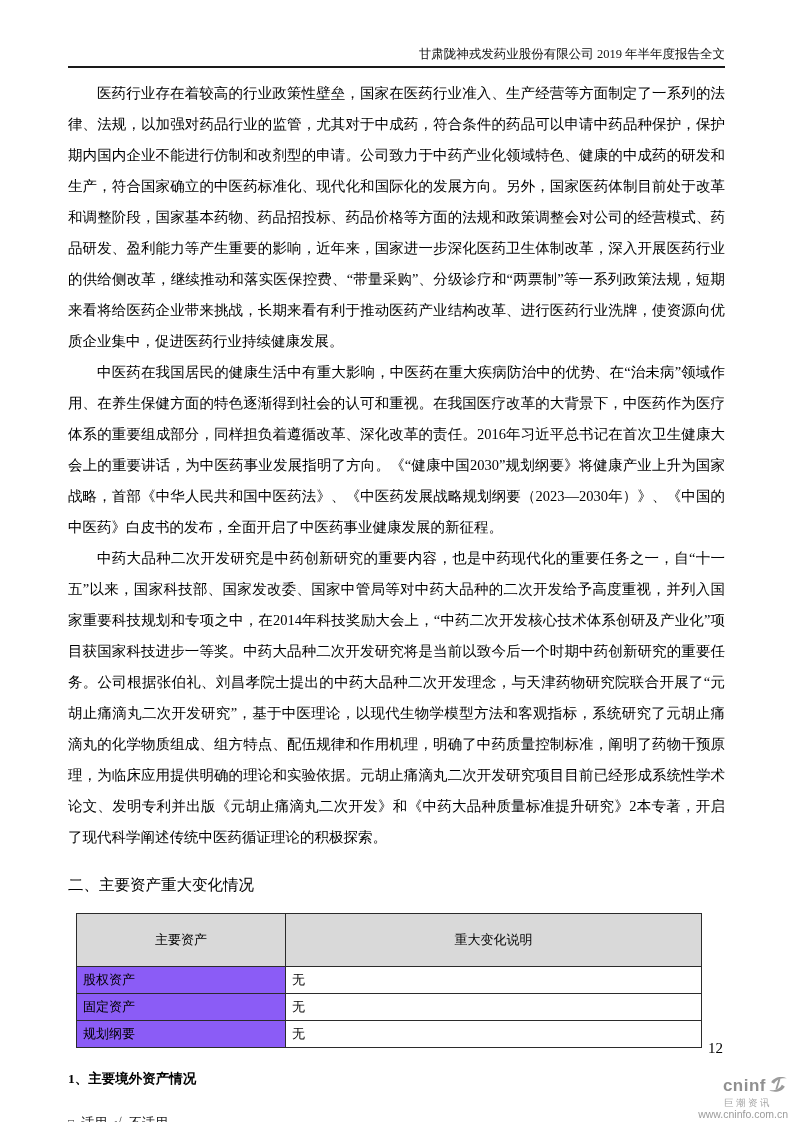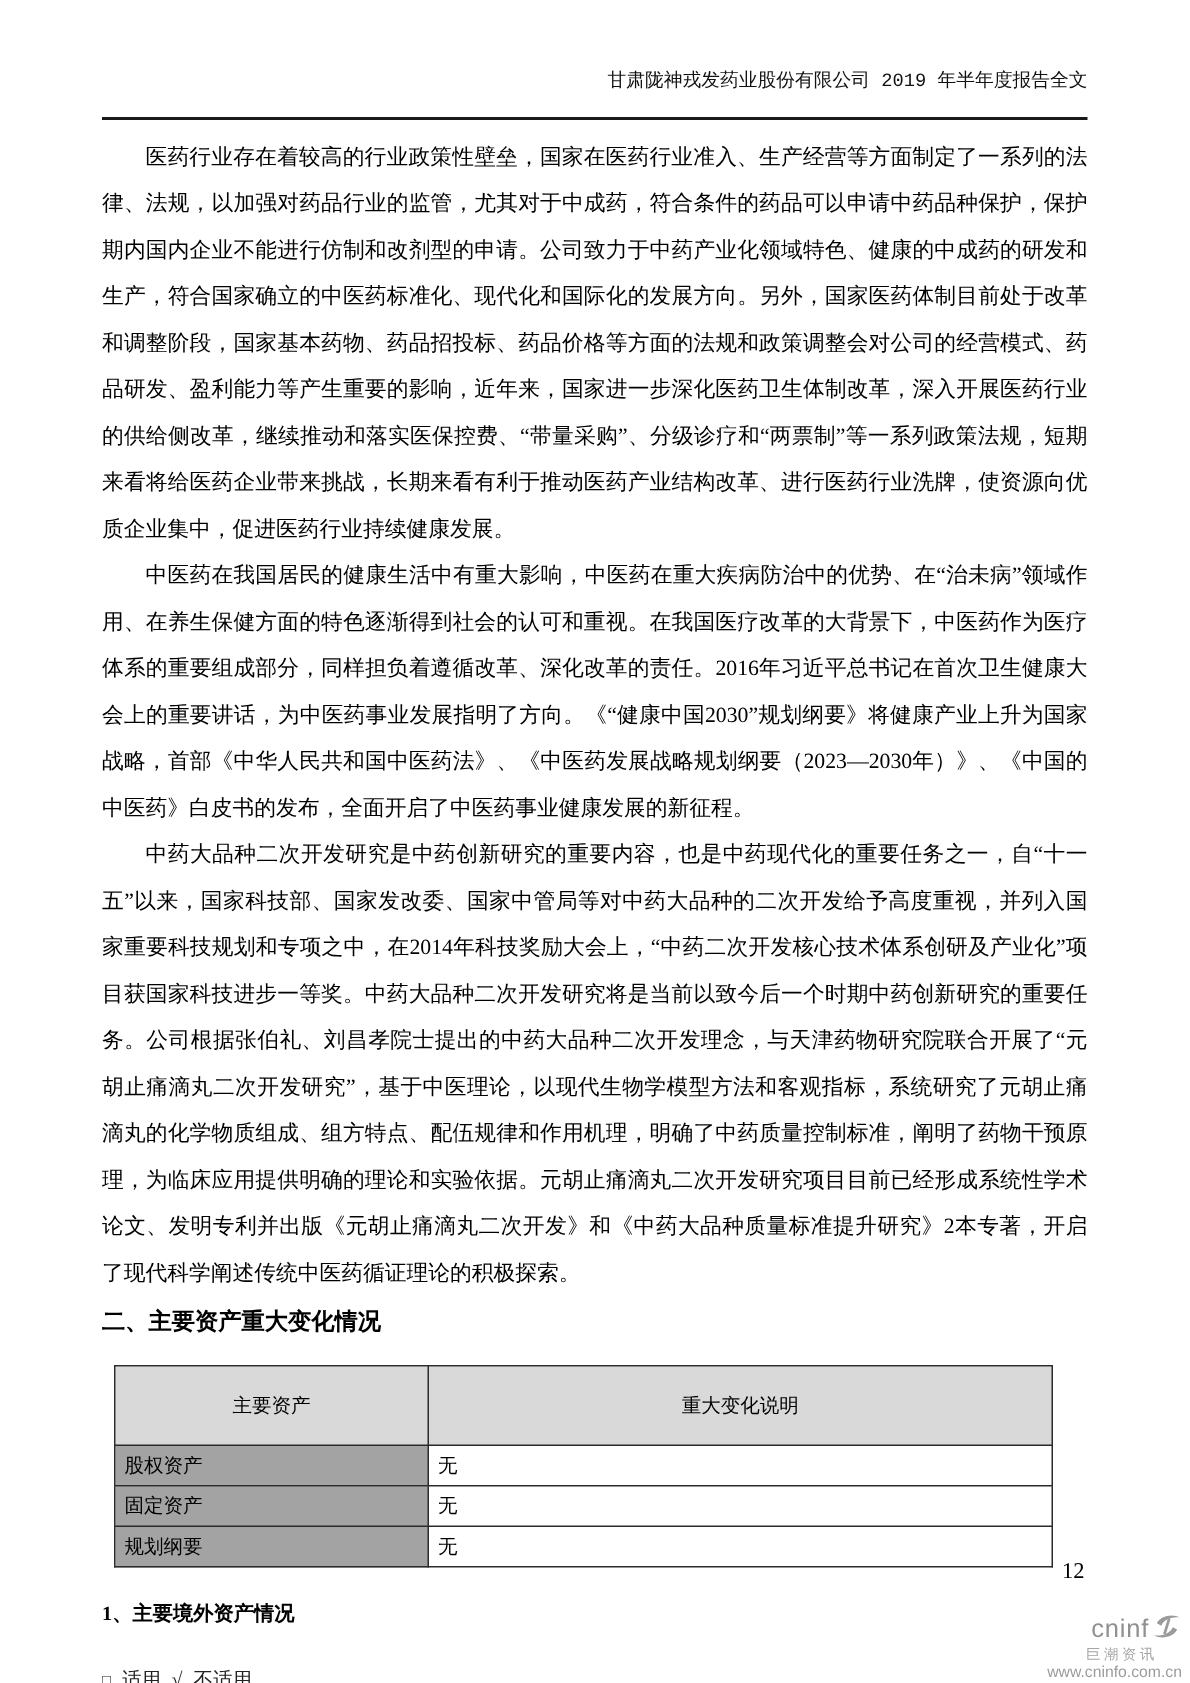--- a/index.html
+++ b/index.html
@@ -8,42 +8,41 @@
     width:793px; height:1122px;
     background:#ffffff;
     font-family:"Liberation Serif","DejaVu Serif",serif;
     color:#000;
     overflow:hidden;
   }
   .content { padding:0 68px; }
 
   .doc-header {
     padding-top:46px;
-    padding-bottom:16px;
+    padding-bottom:4px;
     border-bottom:2px solid #1a1a1a;
     text-align:right;
     font-size:12.5px;
     line-height:16px;
     color:#111;
-    font-family:Liberation Mono, monospace;
   }
 
   .body-text {
     margin-top:10px;
     font-size:14.5px;
     line-height:31px;
     text-align:justify;
   }
   .body-text p { margin:0; text-indent:2em; }
 
   .sec-heading {
-    margin:7px 0 0 0;
+    margin:22px 0 0 0;
     font-size:15.5px;
     line-height:20px;
-    font-weight:bold;
+    font-weight:normal;
   }
   .sub-heading {
     margin:22px 0 0 0;
     font-size:13.5px;
     line-height:18px;
     font-weight:bold;
   }
 
   table.assets {
     margin-top:18px;
@@ -58,21 +57,21 @@
     font-weight:normal;
   }
   table.assets th {
     height:52px;
     background:#d9d9d9;
     text-align:center;
   }
   table.assets td { height:26px; }
   table.assets td.rowhead {
     width:196px;
-    background:#a3a3a3;
+    background:#8b5cf6;
     text-align:left;
   }
   table.assets td.rowval { text-align:left; background:#ffffff; }
 
   .applicability {
     margin-top:26px;
     font-size:13px;
     line-height:17px;
     color:#222;
   }
@@ -89,21 +88,21 @@
   .cninfo {
     position:absolute;
     right:5px; top:1076px;
     text-align:right;
     color:#9b9b9b;
     font-family:"Liberation Sans","DejaVu Sans",sans-serif;
     line-height:1.1;
   }
   .cninfo .brandline { display:flex; align-items:center; justify-content:flex-end; }
   .cninfo .brand {
-    font-size:17px; font-weight:normal; letter-spacing:0.5px; color:#909090;
+    font-size:17px; font-weight:bold; letter-spacing:0.5px; color:#909090;
   }
   .cninfo .mark { margin-left:2px; }
   .cninfo .cn { font-size:9.5px; letter-spacing:2.5px; color:#a5a5a5; margin:1px 16px 1px 0; }
   .cninfo .url { font-size:10.5px; color:#9b9b9b; }
 </style>
 </head>
 <body>
 
 <div class="page">
   <div class="content">

